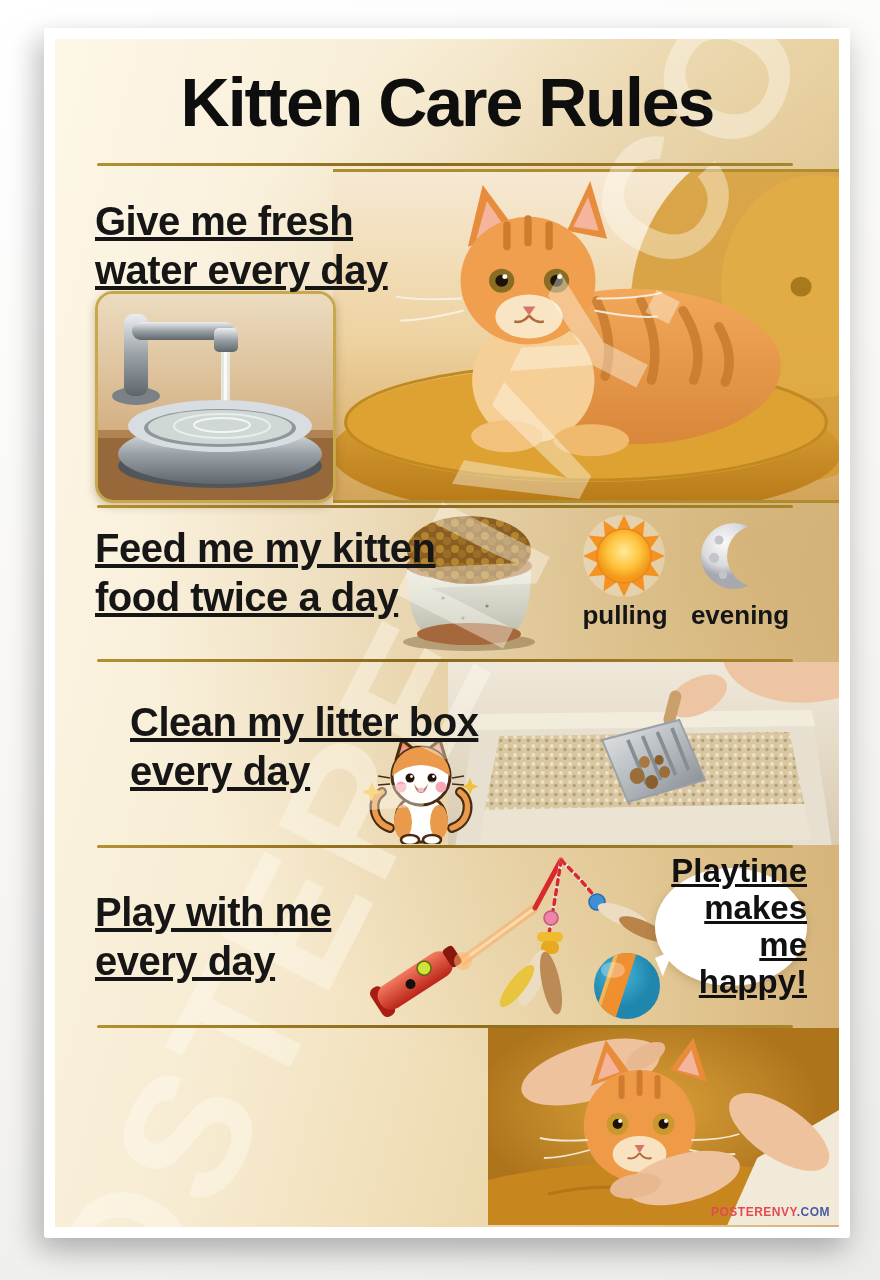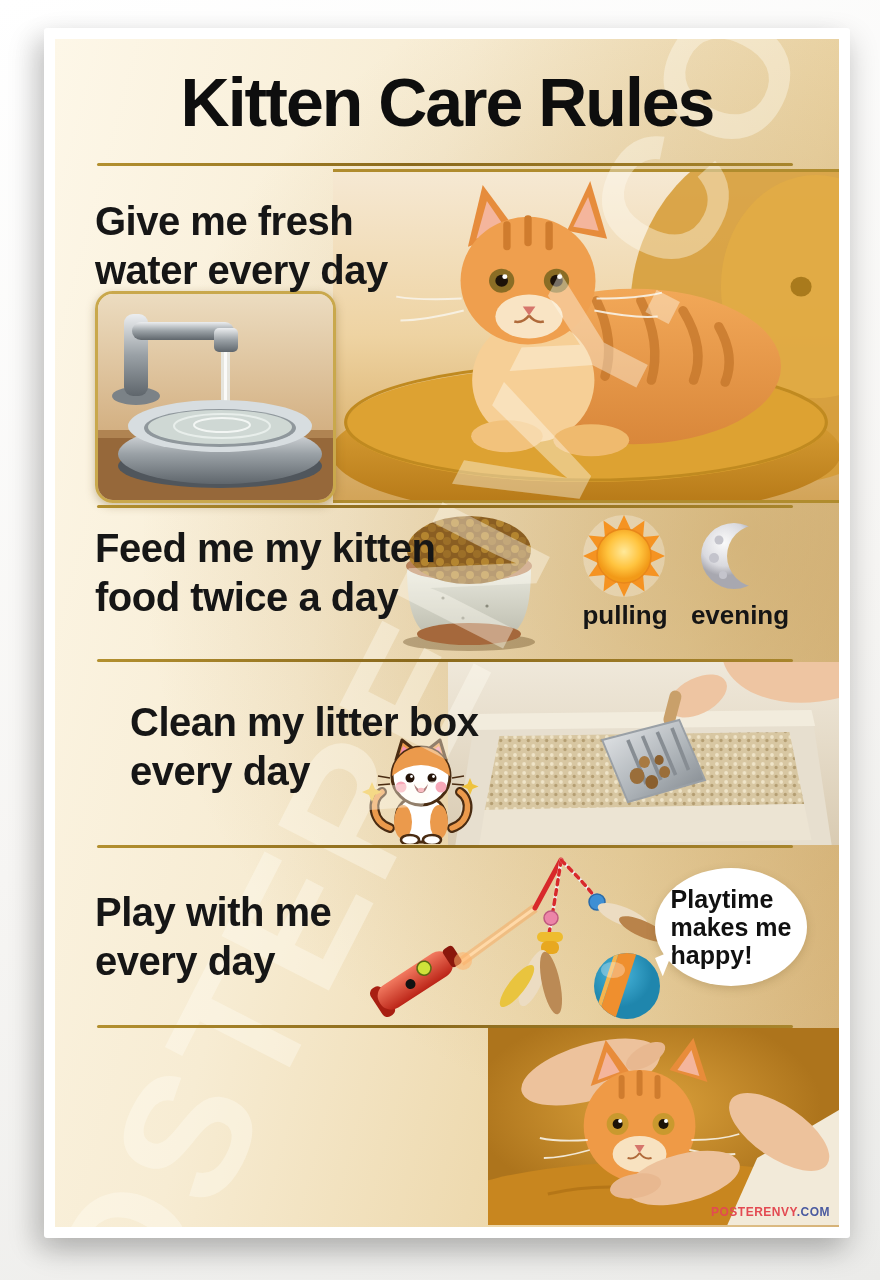--- a/index.html
+++ b/index.html
@@ -35,42 +35,43 @@
   .divider{
     position:absolute;left:42px;right:46px;height:3px;z-index:6;
     background:linear-gradient(90deg,#b3902f 0%,#8a691c 45%,#a8852c 100%);
     border-radius:2px;
   }
   .sec{position:absolute;left:0;right:0;}
   .rule-text{
     position:absolute;z-index:6;white-space:pre-line;
     font-size:40px;font-weight:bold;line-height:1.22;letter-spacing:-0.5px;
     color:#161616;
+    text-decoration:underline;
   }
   .photo{position:absolute;z-index:1;overflow:hidden;}
   .photo svg{display:block;width:100%;height:100%;}
   .framed{border:3px solid #c9a84c;border-radius:18px;box-shadow:0 3px 10px rgba(110,80,30,.35);}
   .time-label{
     position:absolute;z-index:6;text-align:center;width:140px;
     font-size:26px;font-weight:bold;color:#151515;
   }
   .bubble{
     position:absolute;left:600px;top:20px;width:152px;height:118px;z-index:6;
     background:#ffffff;border-radius:50%;
     box-shadow:0 3px 8px rgba(120,90,40,.25);
     display:flex;align-items:center;justify-content:center;
   }
   .bubble:before{
     content:"";position:absolute;left:-14px;bottom:14px;
     border:14px solid transparent;border-right-color:#ffffff;
     transform:rotate(22deg);
   }
   .bubble-text{
-    white-space:pre-line;text-align:left;
-    font-size:25px;font-weight:bold;line-height:1.12;color:#111;
+    white-space:pre-line;text-align:right;
+    font-size:33px;font-weight:bold;line-height:1.12;color:#111;text-decoration:underline;
   }
   .wm-corner{
     position:absolute;right:9px;bottom:6px;z-index:7;
     font-size:12px;font-weight:bold;letter-spacing:.5px;
   }
   .wm-site{color:#e34a52;margin-top:43px;}
   .wm-tld{color:#4a5aa0;}
 </style>
 </head>
 <body>

